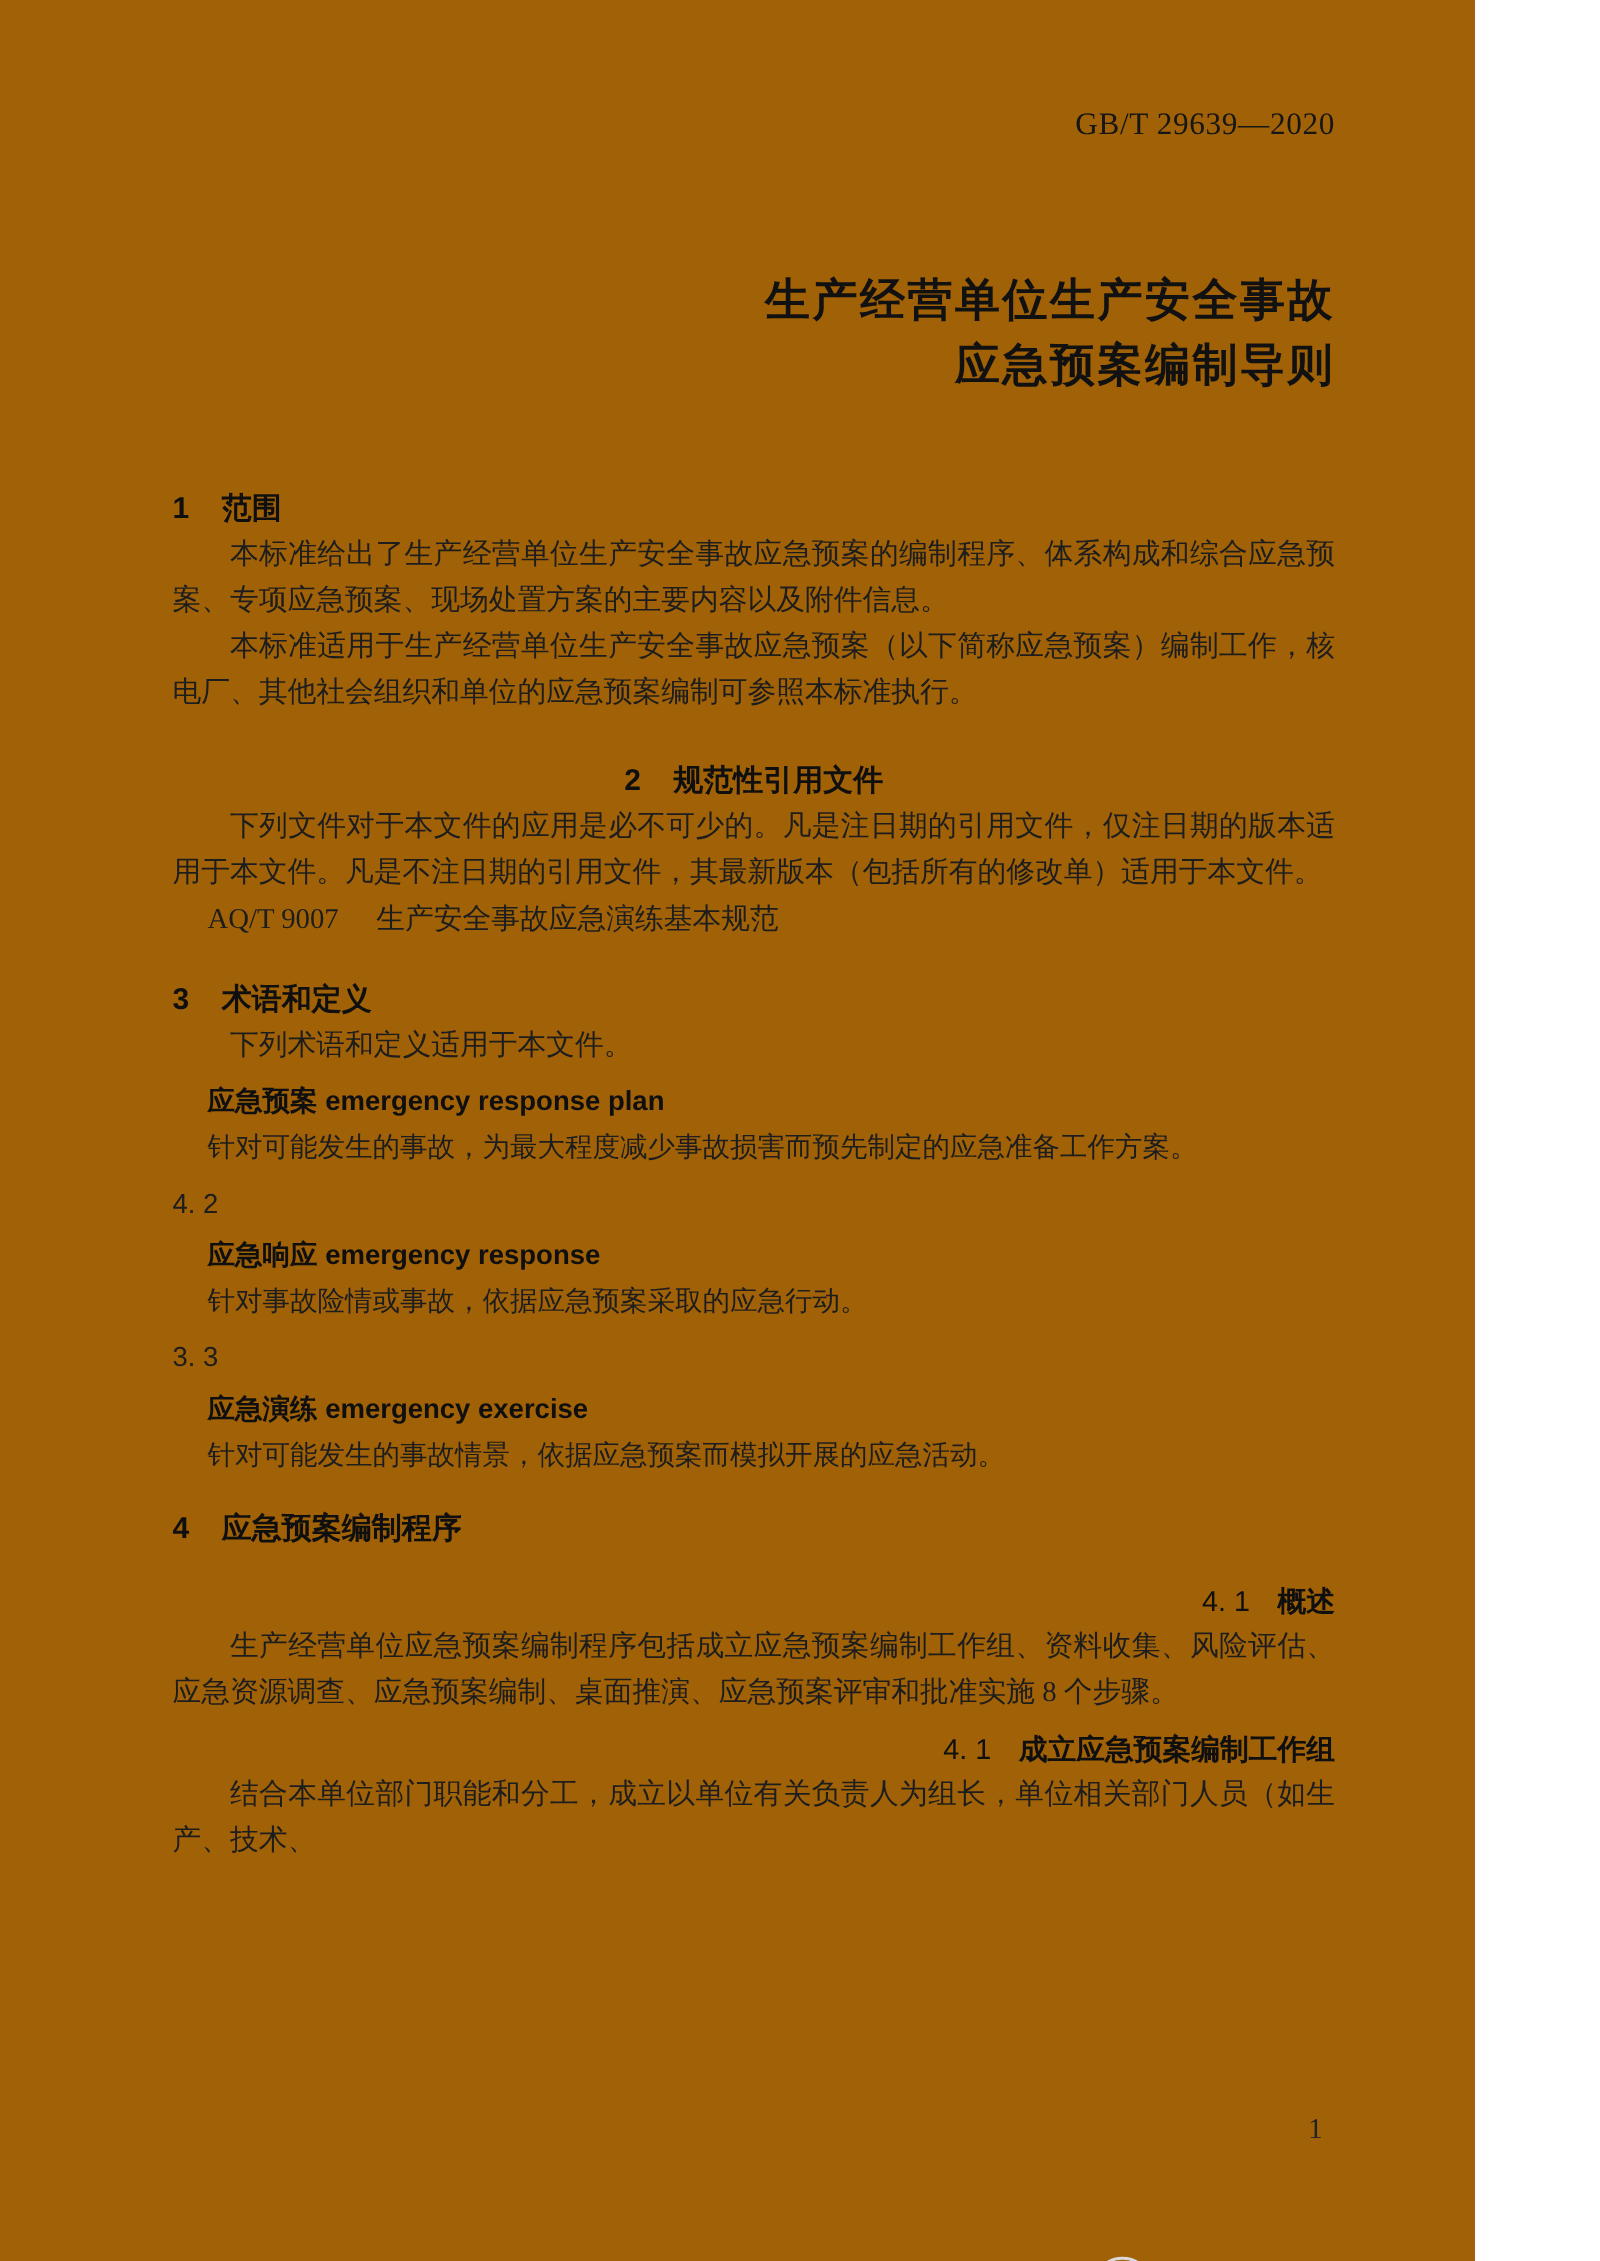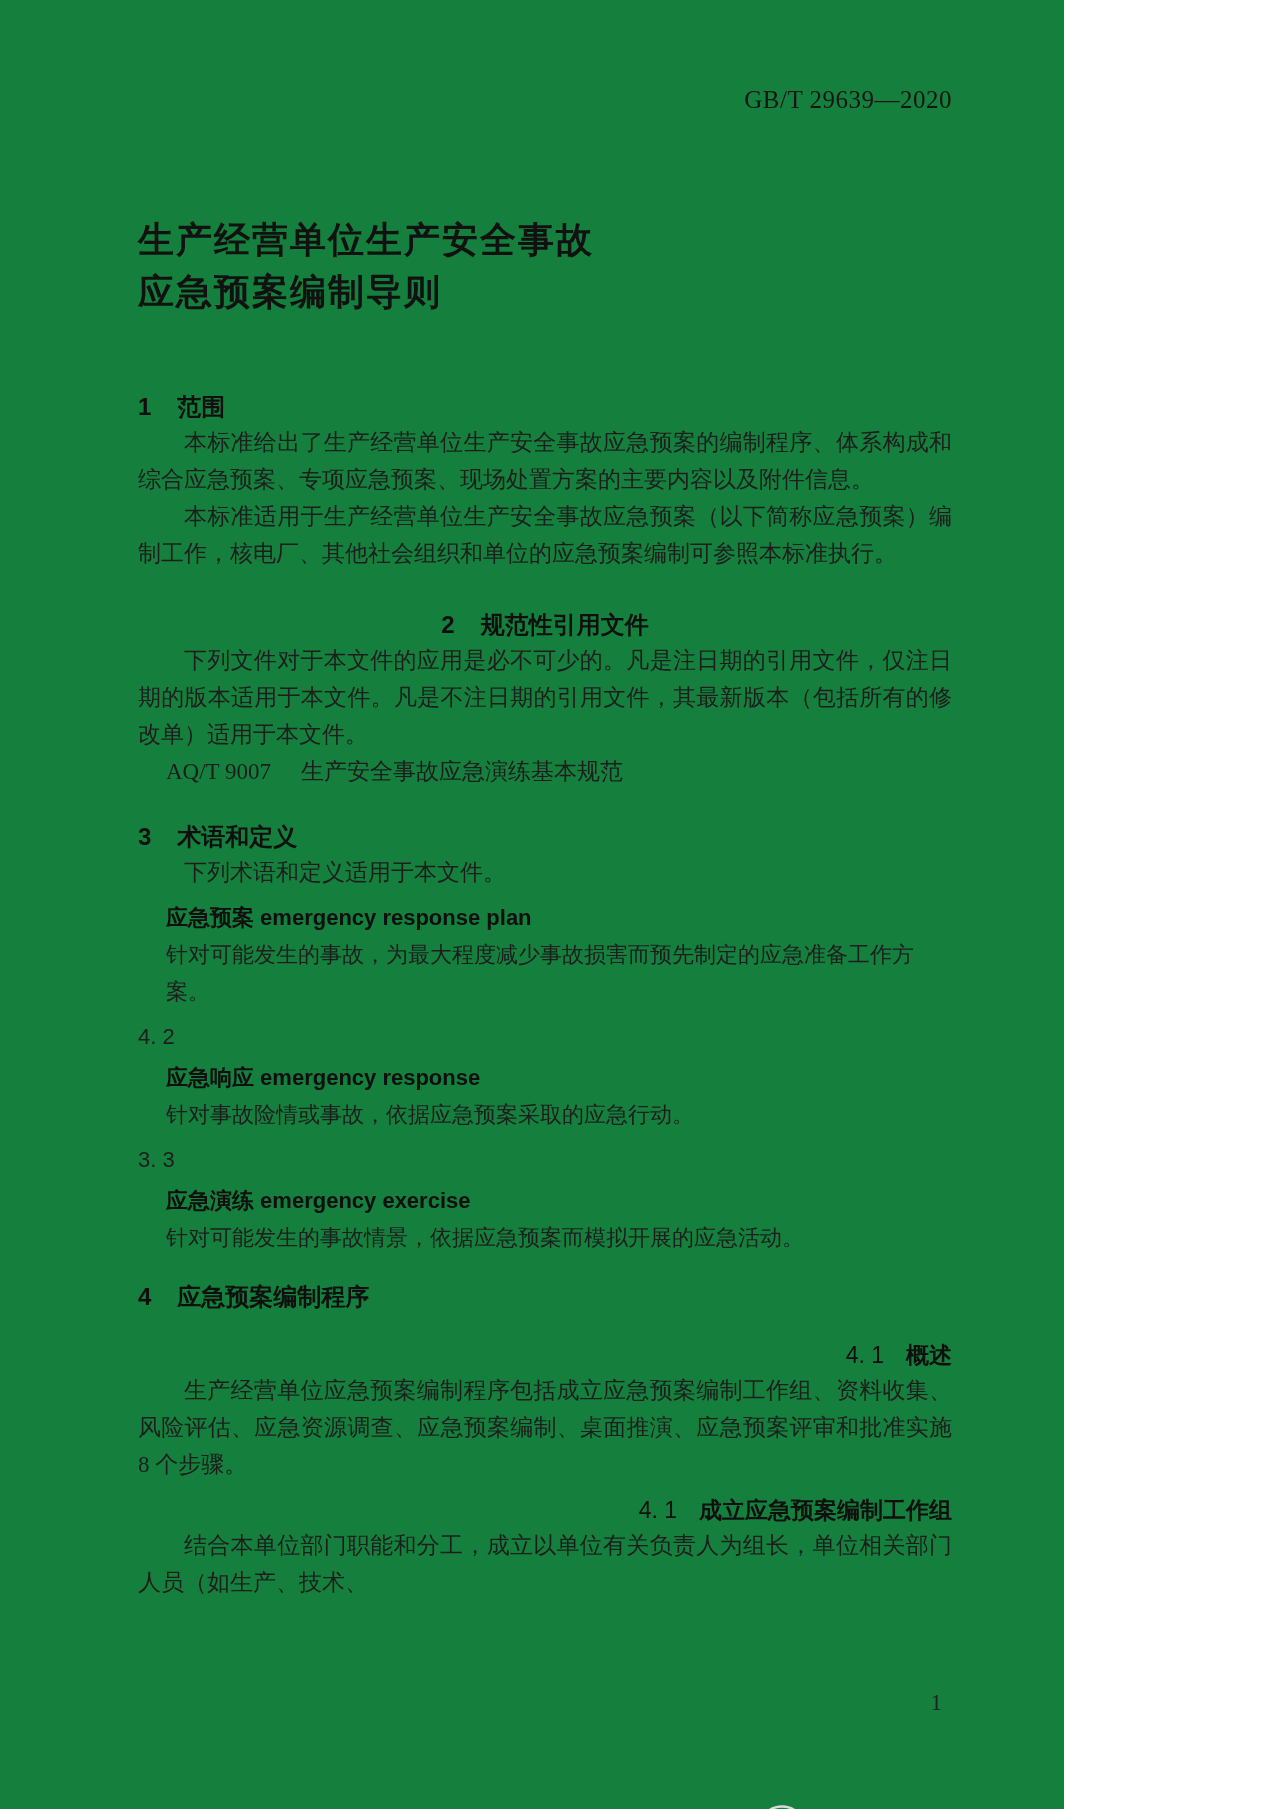--- a/index.html
+++ b/index.html
@@ -1,37 +1,37 @@
 <!DOCTYPE html>
 <html><head>
 <meta charset="utf-8">
 <style>
   html,body { margin:0; padding:0; background:#ffffff; }
   .page {
     position: relative;
-    width: 1064px;
+    width: 1180px;
     height: 1809px;
-    background: #15803d;
+    background: #a16207;
     color: #1d1d1d;
     font-family: "Liberation Serif", "DejaVu Serif", serif;
     overflow: hidden;
   }
   .content {
     padding: 0 112px 0 138px; 
   }
   .doc-code {
     padding-top: 86px;
     text-align: right;
     font-size: 25px;
     letter-spacing: 0.5px;
     color: #161616;
   }
   .doc-title {
     margin-top: 100px;
-    text-align: left;
+    text-align: right;
     font-family: "Liberation Sans", "DejaVu Sans", sans-serif;
     font-weight: 700;
     font-size: 36px;
     line-height: 52px;
     color: #111;
     letter-spacing: 2px;
   }
   .sec-heading {
     margin: 0;
     font-family: "Liberation Sans", "DejaVu Sans", sans-serif;

